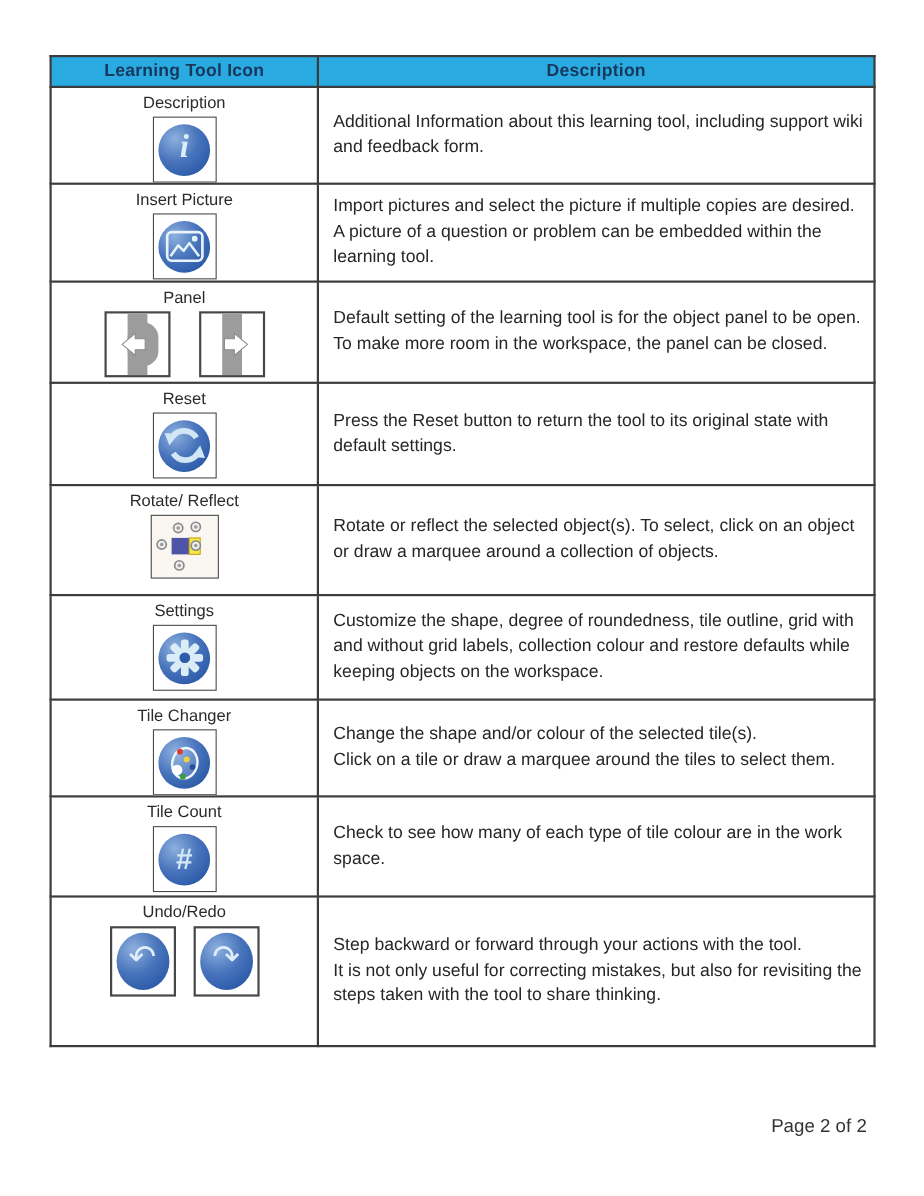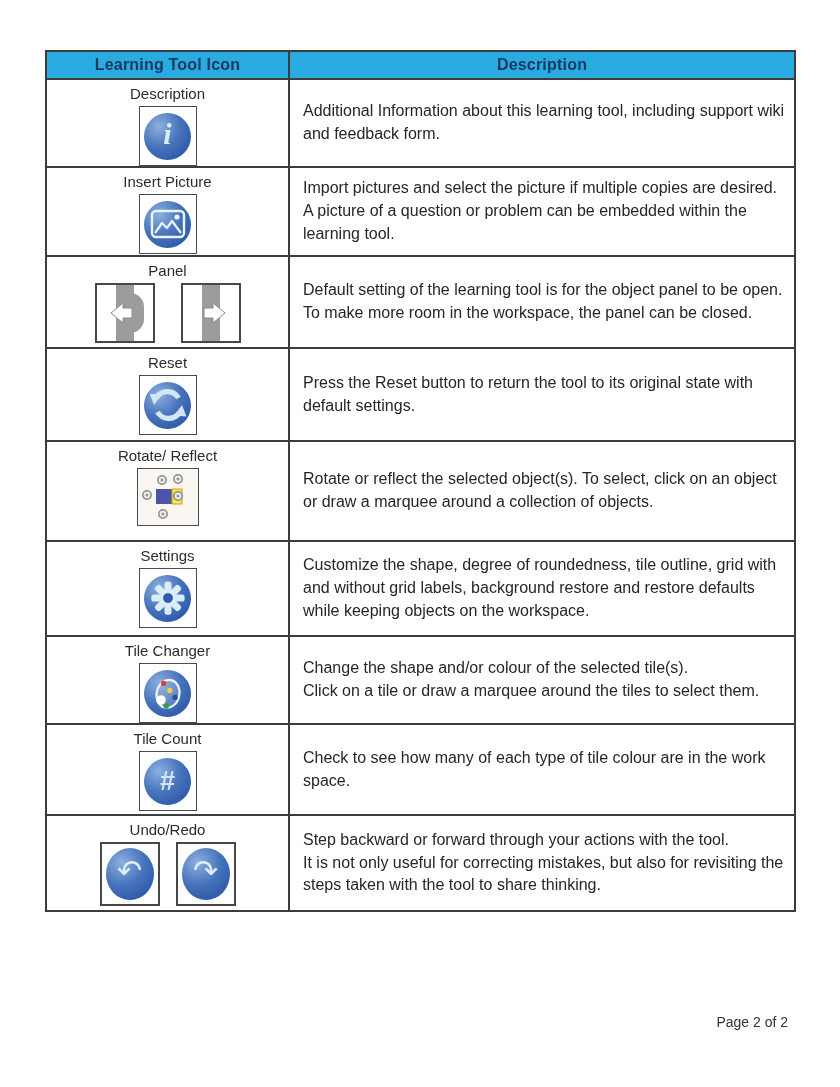--- a/index.html
+++ b/index.html
@@ -73,21 +73,21 @@
     background:radial-gradient(circle at 32% 28%, #8db0de 0%, #4874bc 45%, #2e5ca9 78%, #26509a 100%);
     display:flex; align-items:center; justify-content:center;
   }
   .curve-arrow { font-family:"DejaVu Sans", sans-serif; font-size:30px; color:#ddeef9; line-height:1; margin-top:-6px; }
 
   
   .rotate-box { width:62px; height:58px; background:#faf7f2; }
 
   .footer {
     position:absolute; left:45px; top:1014px; width:749px;
-    text-align:right; font-size:14px; color:#333; padding-right:6px;
+    text-align:right; font-size:17px; color:#333; padding-right:6px;
   }
 </style>
 </head>
 <body>
 
 <div class="page">
 
 <table class="tool-table">
   <colgroup>
         <col class="col-icon">
@@ -229,21 +229,21 @@
               <rect x="20" y="5" width="8" height="14" rx="3" transform="rotate(270 24 24)"></rect>
               <rect x="20" y="5" width="8" height="14" rx="3" transform="rotate(315 24 24)"></rect>
             </g>
             <circle cx="24" cy="24" r="5.5" fill="#2e5ca9"></circle>
           </svg>
         </span>
       </span>
             </div>
     </td>
     <td class="desc-cell">
-      <div class="desc-text">Customize the shape, degree of roundedness, tile outline, grid with and without grid labels, background restore and restore defaults while keeping objects on the workspace.</div>
+      <div class="desc-text">Customize the shape, degree of roundedness, tile outline, grid with and without grid labels, collection colour and restore defaults while keeping objects on the workspace.</div>
     </td>
   </tr>
 
   <tr style="height:79px;">
     <td class="icon-cell">
       <div class="icon-label">Tile Changer</div>
       <div class="icon-row">
               <span class="icon-box">
         <span class="blue-circle">
           <svg width="42" height="42" viewBox="0 0 48 48">
@@ -273,21 +273,21 @@
                   <span class="hash-glyph">#</span>
                 </span>
       </span>
             </div>
     </td>
     <td class="desc-cell">
       <div class="desc-text">Check to see how many of each type of tile colour are in the work space.</div>
     </td>
   </tr>
 
-  <tr style="height:96px;">
+  <tr style="height:136px;">
     <td class="icon-cell">
       <div class="icon-label">Undo/Redo</div>
       <div class="icon-row">
         <span class="sq-box undo-box">
           <span class="blue-ellipse">
                   <span class="curve-arrow">↶</span>
                 </span>
         </span>
         <span class="sq-box undo-box">
           <span class="blue-ellipse">

